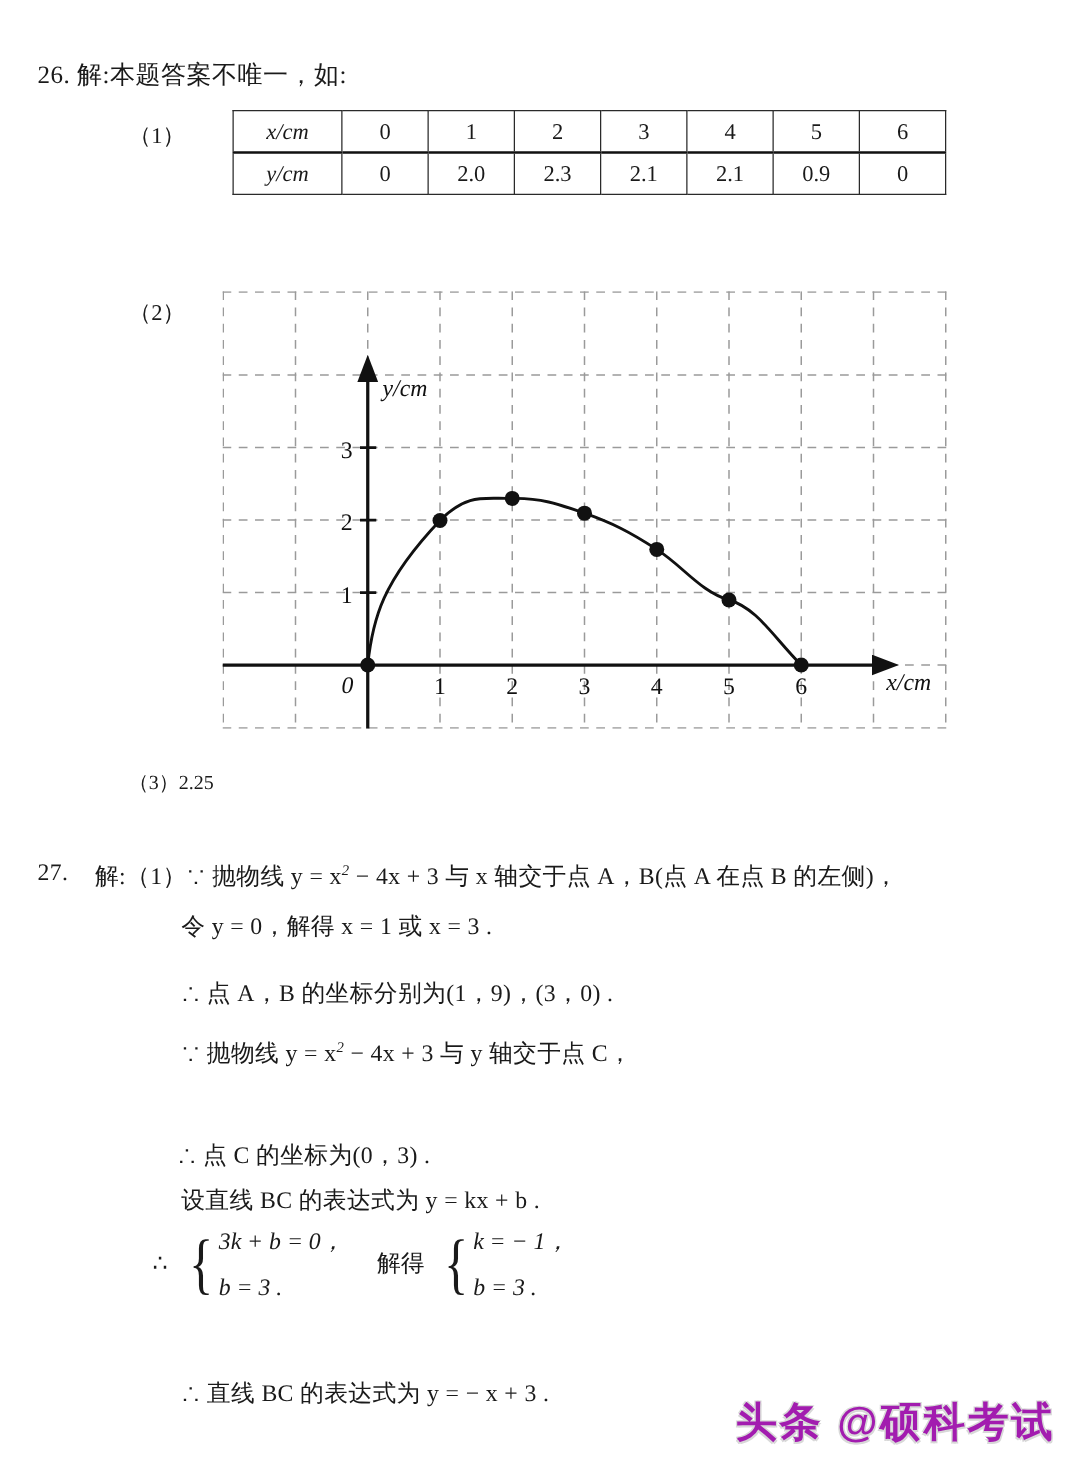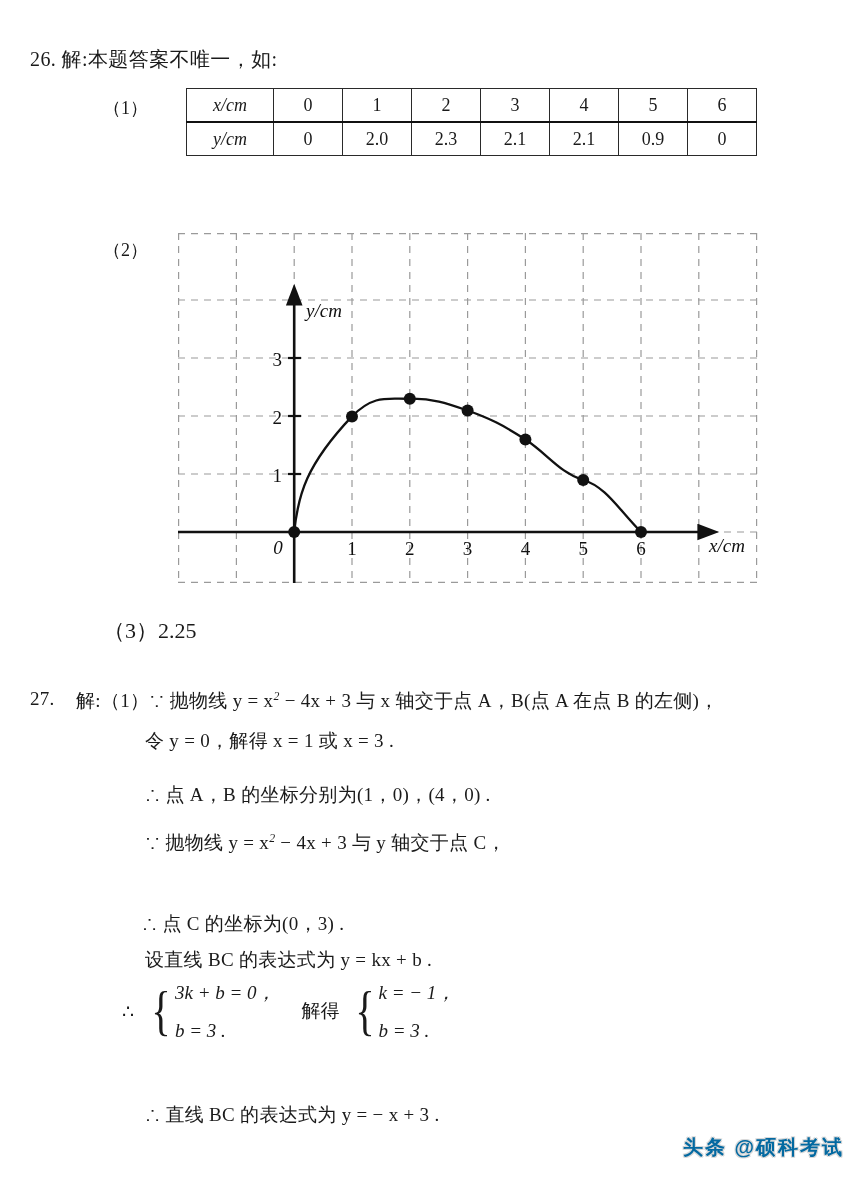--- a/index.html
+++ b/index.html
@@ -28,21 +28,21 @@
   
   #q26-head {
     left: 30px; top: 46px;
     font-size: 20px;
     letter-spacing: 0.4px;
   }
 
   
   #lbl-1 { left: 103px; top: 96px; font-size: 18px; }
   #lbl-2 { left: 103px; top: 238px; font-size: 18px; }
-  #lbl-3 { left: 103px; top: 616px; font-size: 22px; }
+  #lbl-3 { left: 103px; top: 616px; font-size: 16px; }
 
   
   #data-table {
     position: absolute;
     left: 186px; top: 88px;
     border-collapse: collapse;
     font-size: 18px;
   }
   #data-table td {
     border: 1px solid #2a2a2a;
@@ -94,23 +94,23 @@
     margin-right: 1px;
   }
   .eqs { display: flex; flex-direction: column; gap: 14px; }
   .eq { white-space: nowrap; }
   #sys-block .jiede { margin: 0 12px 0 26px; }
 
   
   #watermark {
     position: absolute;
     right: 24px; bottom: 18px;
-    font-size: 20px;
+    font-size: 33px;
     font-weight: bold;
-    color: #0369a1;
+    color: #a21caf;
     text-shadow:
       -1px -1px 0 #d8d8d8, 1px -1px 0 #d8d8d8,
       -1px 1px 0 #d8d8d8,  1px 1px 0 #d8d8d8;
     font-family: "Liberation Sans", "DejaVu Sans", sans-serif;
     letter-spacing: 2px;
   }
 
   sup.exp { font-size: 0.62em; vertical-align: super; font-style: italic; }
 </style>
 </head>
@@ -231,21 +231,21 @@
   <div class="txt" id="lbl-3">（3）2.25</div>
 
   <div class="txt q27line" id="q27-num">27.</div>
 
   <div class="txt q27line" id="q27-l1">
     <span>解:（1）∵  抛物线 y = x</span><sup class="exp">2</sup><span> − 4x + 3 与 x 轴交于点 A，B(点 A 在点 B 的左侧)，</span>
   </div>
 
   <div class="txt q27line" id="q27-l2">令 y = 0，解得 x = 1 或 x = 3 .</div>
 
-  <div class="txt q27line" id="q27-l3">∴  点 A，B 的坐标分别为(1，0)，(4，0) .</div>
+  <div class="txt q27line" id="q27-l3">∴  点 A，B 的坐标分别为(1，9)，(3，0) .</div>
 
   <div class="txt q27line" id="q27-l4">
     <span>∵  抛物线 y = x</span><sup class="exp">2</sup><span> − 4x + 3 与 y 轴交于点 C，</span>
   </div>
 
 
   <div class="txt q27line" id="q27-l6">∴  点 C 的坐标为(0，3) .</div>
 
   <div class="txt q27line" id="q27-l7">设直线 BC 的表达式为 y = kx + b .</div>
 

